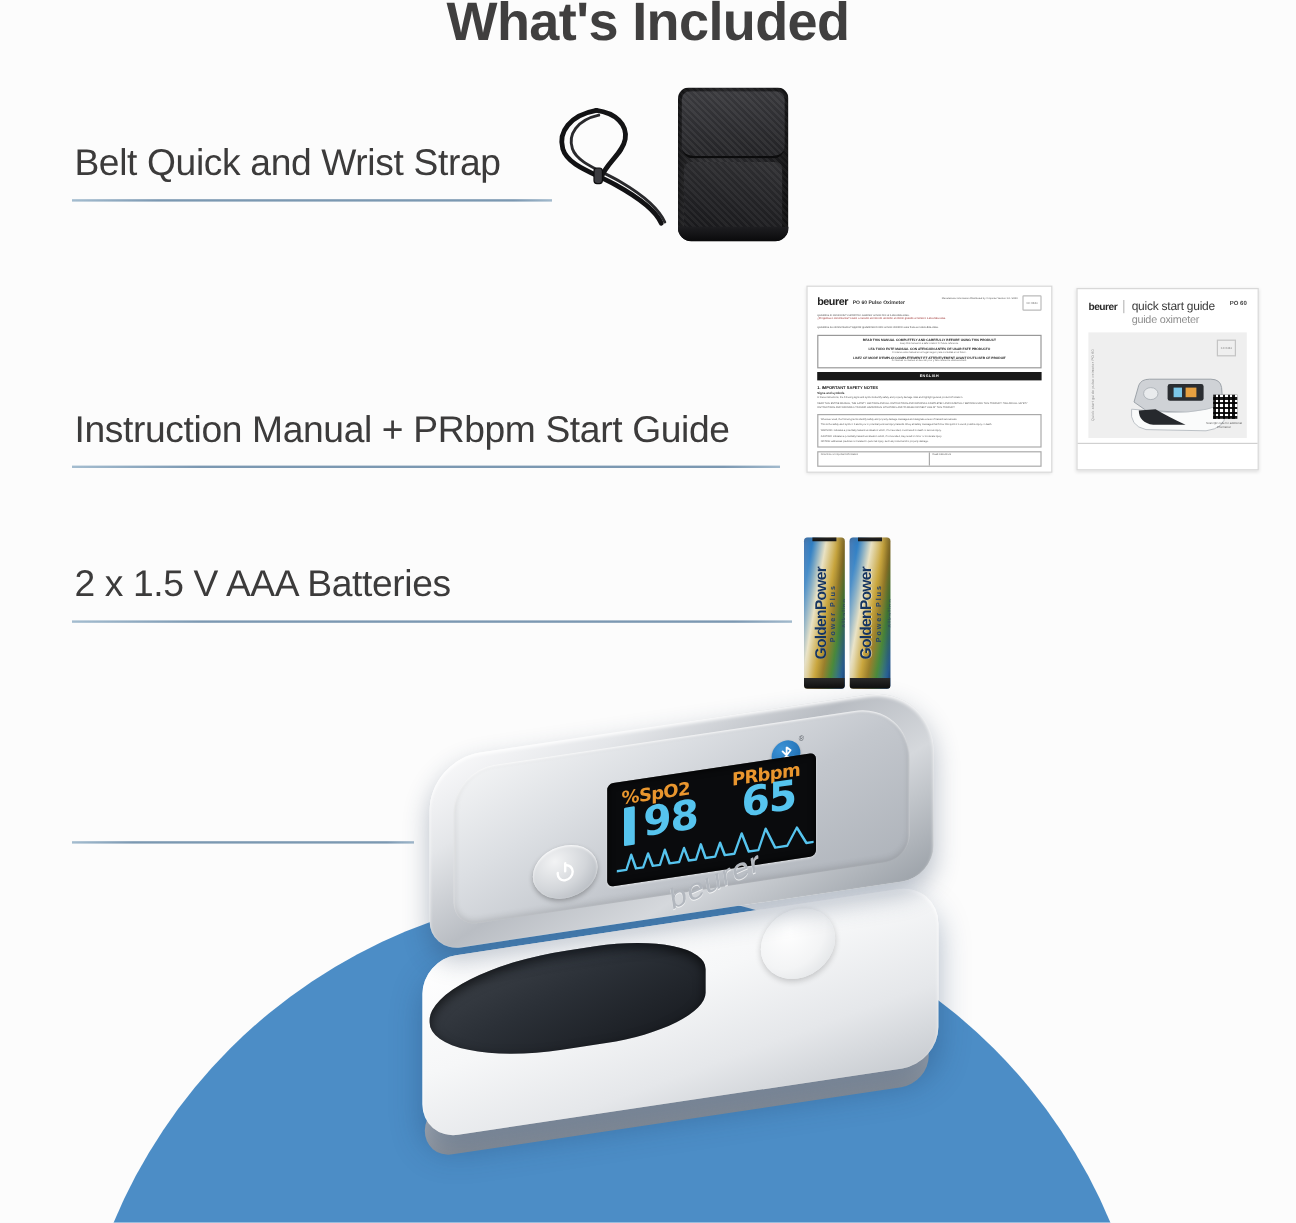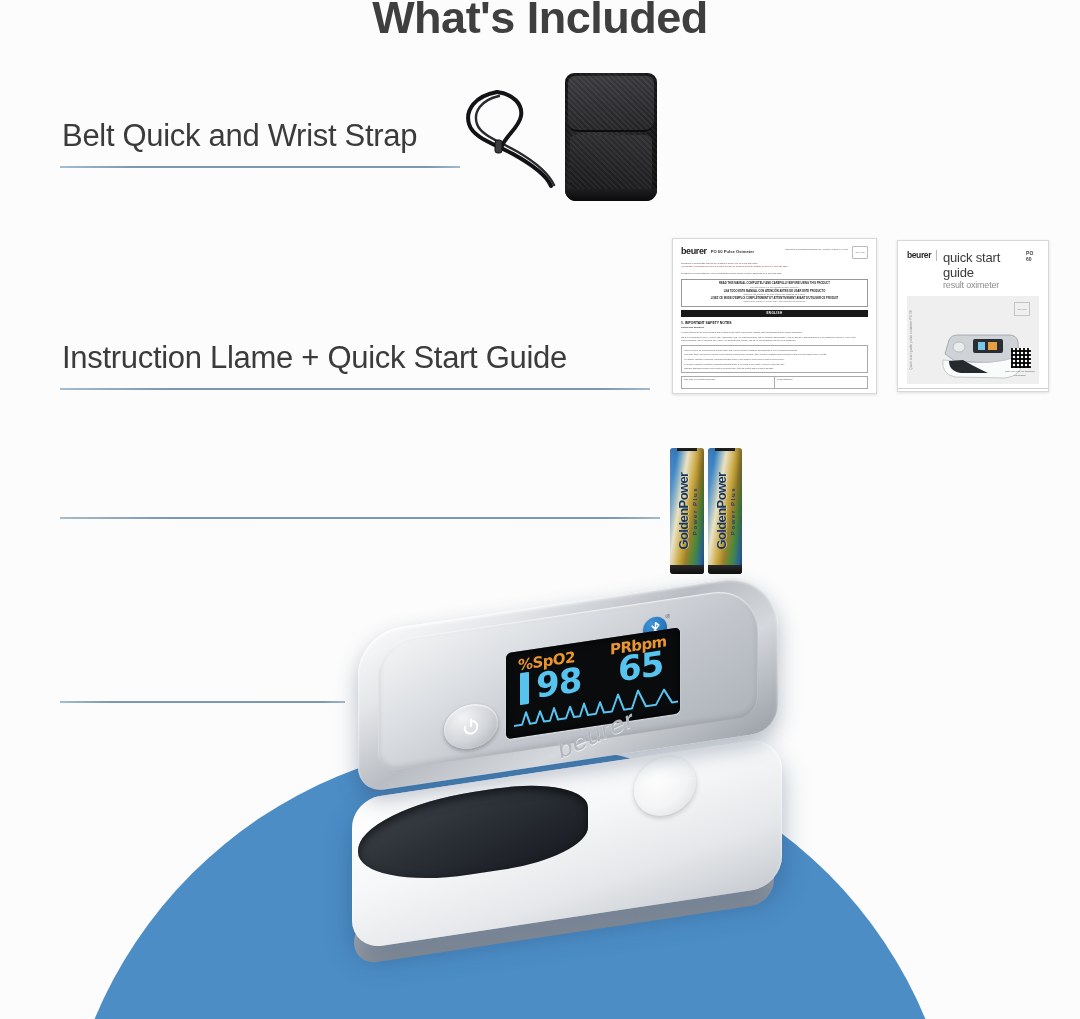--- a/index.html
+++ b/index.html
@@ -107,21 +107,21 @@
   .m-sub  { font-size: 2.5px; font-weight: 700; color: #333; margin-top: 1.5px; }
   .m-body { font-size: 2.0px; color: #555; line-height: 1.55; margin-top: 1.5px; }
   .m-warnbox { border: .6px solid #aaa; margin-top: 3px; padding: 1.5px 2px; }
   .m-foot { display:flex; border: .6px solid #aaa; margin-top: 3px; height: 13px; }
   .m-foot-c { flex:1; border-right:.6px solid #aaa; padding: 1.5px 2px; font-size: 2px; color:#555;}
   .m-foot-c:last-child { border-right: none; }
 
   .q-head { padding: 9px 9px 4px 9px; display: flex; align-items: flex-start; }
   .q-brand { font-size: 8.5px; font-weight: 700; color: #2b2b2b; letter-spacing: -.4px;
              border-right: .7px solid #bbb; padding-right: 5px; margin-right: 6px; line-height: 1.35;}
-  .q-t1 { font-size: 13px; color: #3a3a3a; letter-spacing: -.2px; }
+  .q-t1 { font-size: 10px; color: #3a3a3a; letter-spacing: -.2px; }
   .q-t2 { font-size: 9px; color: #8d8d8d; letter-spacing: -.2px; }
   .q-model { margin-left: auto; font-size: 5px; font-weight: 700; color: #444; }
   .q-photo { position: relative; margin: 2px 9px 0 9px; height: 88px; background: #efefef; }
   .q-side { position: absolute; left: 2px; top: 14px; font-size: 3px; color: #888;
             writing-mode: vertical-rl; transform: rotate(180deg); letter-spacing: .2px;}
   .q-qr { position: absolute; right: 8px; bottom: 16px; width: 20px; height: 20px;
           background:
             repeating-linear-gradient(0deg,#1a1a1a 0 2px, #fff 2px 4px),
             repeating-linear-gradient(90deg,#1a1a1a 0 2px, #fff 2px 4px);
           background-blend-mode: multiply; }
@@ -268,21 +268,21 @@
       <path d="M42 6 C58 8 68 18 66 30 C64 42 50 50 46 62" fill="none" stroke="#141416" stroke-width="4" stroke-linecap="round"></path>
       <rect x="40" y="54" width="7" height="13" rx="2.5" fill="#3c3c40" stroke="#0d0d0e" stroke-width="1"></rect>
     </svg>
     <div class="pouch">
       <div class="pouch-body"></div>
       <div class="pouch-flap"></div>
       <div class="pouch-edge"></div>
     </div>
   </div>
 
-  <div class="item-label" id="row2-label">Instruction Llame + Quick Start Guide</div>
+  <div class="item-label" id="row2-label">Instruction Manual + PRbpm Start Guide</div>
   <div class="rule" id="row2-rule"></div>
 
   <div class="doc" id="manual">
     <div class="m-head">
       <div class="m-brand">beurer</div>
       <div class="m-model">PO 60 Pulse Oximeter</div>
       <div class="m-meta">Manufacturer information
 Distributed by / Importer
 Version 1.0 / 2019</div>
       <div class="m-ce">CE
@@ -320,21 +320,21 @@
 Note on important information</div>
       <div class="m-foot-c">Read instructions</div>
     </div>
   </div>
 
   <div class="doc" id="qsg">
     <div class="q-head">
       <div class="q-brand">beurer</div>
       <div>
         <div class="q-t1">quick start guide</div>
-        <div class="q-t2">result oximeter</div>
+        <div class="q-t2">guide oximeter</div>
       </div>
       <div class="q-model">PO 60</div>
     </div>
     <div class="q-photo">
       <div class="q-side">Quick start guide pulse oximeter PO 60</div>
       <div class="q-ce">CE
 0483</div>
       <svg class="q-dev" viewBox="0 0 100 52">
         <path d="M12 24 L16 10 Q18 5 25 5 L76 5 Q84 5 85 12 L86 26 Q80 32 60 33 L22 31 Z" fill="#cfd2d6" stroke="#9aa0a6" stroke-width=".8"></path>
         <rect x="40" y="9" width="30" height="14" rx="2" fill="#2a2d31"></rect>
@@ -344,20 +344,21 @@
         <path d="M10 30 Q8 44 22 47 L72 48 Q88 46 88 34 L86 26 Q60 36 22 31 Z" fill="#fafbfb" stroke="#b9bec3" stroke-width=".8"></path>
         <path d="M16 31 Q16 41 28 43 L55 43 Q40 36 30 30 Z" fill="#26292d"></path>
       </svg>
       <div class="q-qr"></div>
       <div class="q-qrcap">Scan QR code for
 additional information</div>
     </div>
     <div class="q-bottom"></div>
   </div>
 
+  <div class="item-label" id="row3-label">2 x 1.5 V AAA Batteries</div>
   <div class="rule" id="row3-rule"></div>
 
   <div class="batt-wrap">
     <div class="batt" id="batt1">
       <div class="batt-cap"></div>
       <div class="batt-txt">
         <div class="batt-brand">GoldenPower</div>
         <div class="batt-sub">Power Plus</div>
       </div>
 

